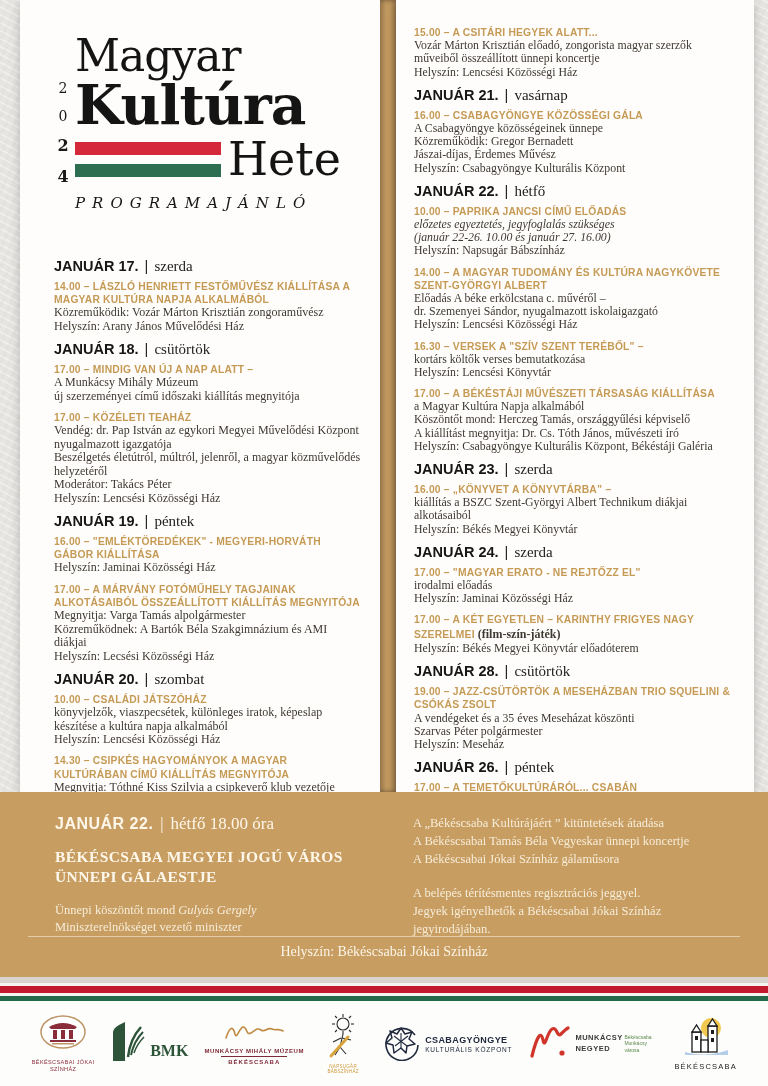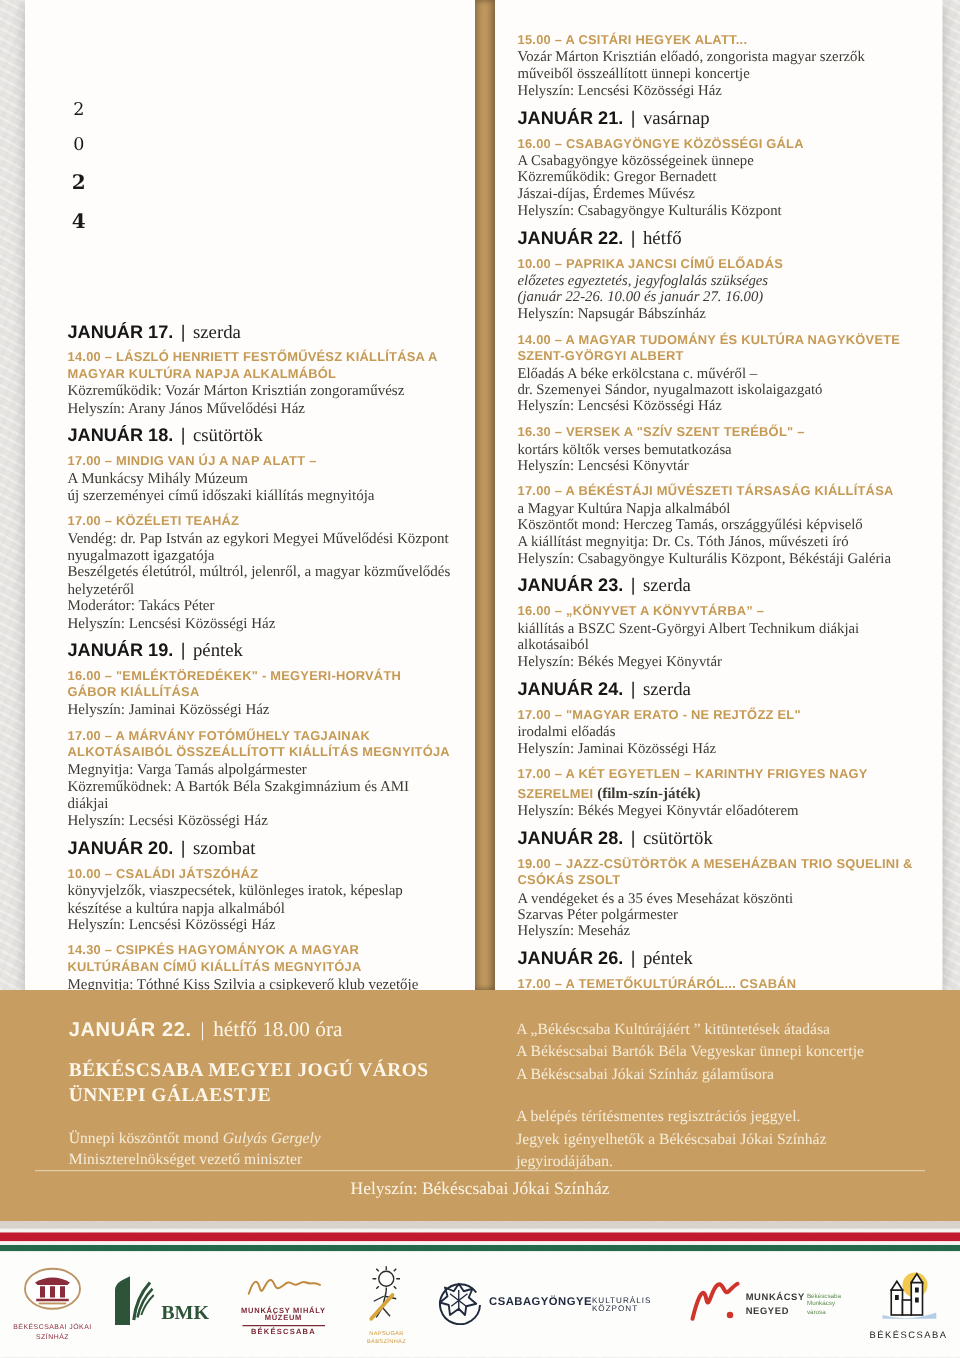--- a/index.html
+++ b/index.html
@@ -79,21 +79,21 @@
     display:flex;align-items:center;justify-content:center;gap:16px;box-sizing:border-box;padding:0 10px;}
   .p-logo{display:flex;flex-direction:column;align-items:center;text-align:center;}
   .p-row{flex-direction:row;align-items:center;gap:5px;text-align:left;}
   .lab{font-family:"Liberation Sans",sans-serif;}
   .jokai-lab{font-size:5.5px;color:#8a2c3a;letter-spacing:0.4px;width:64px;line-height:1.3;margin-top:1px;}
   .bmk-lab{font-size:16px;font-family:"Liberation Serif",serif;color:#2d5438;font-weight:bold;margin-top:14px;}
   .muz-lab{font-size:6px;font-weight:bold;color:#7e2936;letter-spacing:0.6px;margin-top:2px;}
   .muz-rule{width:66px;border-top:1px solid #7e2936;margin:2px 0;}
   .muz-sub{font-size:6px;font-weight:bold;color:#7e2936;letter-spacing:1px;}
   .nap-lab{font-size:4.5px;color:#cf9a3b;letter-spacing:0.3px;margin-top:1px;width:46px;line-height:1.2;}
-  .csa-txt{display:flex;flex-direction:row;}
+  .csa-txt{display:flex;flex-direction:column;}
   .csa-lab{font-size:9px;font-weight:bold;color:#20293d;letter-spacing:0.4px;}
   .csa-sub{font-size:6.5px;color:#20293d;letter-spacing:0.8px;margin-top:1px;}
   .mn-txt{display:flex;flex-direction:column;}
   .mn-lab{font-size:7.5px;font-weight:bold;color:#3a3a3a;letter-spacing:0.5px;width:44px;line-height:1.35;}
   .mn-sub{font-size:5px;color:#5c8a4a;width:34px;line-height:1.3;}
   .city-lab{font-size:7.5px;color:#1c1c1c;letter-spacing:1.2px;margin-top:0;}
 </style>
 </head>
 <body>
 
@@ -102,20 +102,32 @@
   <div class="cards">
 
     <div class="card card-left">
       <div class="logo-block">
         <div class="year-col">
           <span>2</span>
           <span>0</span>
           <span>2</span>
           <span>4</span>
         </div>
+        <div class="logo-words">
+          <div class="lw1">Magyar</div>
+          <div class="lw2">Kultúra</div>
+          <div class="flag-row">
+            <div class="bars">
+              <div class="bar bar-red"></div>
+              <div class="bar bar-green"></div>
+            </div>
+            <div class="lw3">Hete</div>
+          </div>
+          <div class="logo-subtitle">PROGRAMAJÁNLÓ</div>
+        </div>
       </div>
       <div class="program-col" id="left-col">
           <div class="date-heading"><span class="d-label">JANUÁR 17.</span><span class="d-sep">|</span><span class="d-day">szerda</span></div>
           <div class="event">
             <div class="event-title"><span>14.00 –  LÁSZLÓ HENRIETT FESTŐMŰVÉSZ KIÁLLÍTÁSA A MAGYAR KULTÚRA NAPJA ALKALMÁBÓL</span></div>
             <div class="body-line">Közreműködik: Vozár Márton Krisztián zongoraművész</div>
             <div class="body-line">Helyszín: Arany János Művelődési Ház</div>
           </div>
           <div class="date-heading"><span class="d-label">JANUÁR 18.</span><span class="d-sep">|</span><span class="d-day">csütörtök</span></div>
           <div class="event">
@@ -238,21 +250,21 @@
           <div>ÜNNEPI GÁLAESTJE</div>
         </div>
         <div class="gala-speaker">
           <div><span>Ünnepi köszöntőt mond </span><span class="it">Gulyás Gergely</span></div>
           <div>Miniszterelnökséget vezető miniszter</div>
         </div>
       </div>
       <div class="gala-right">
         <div class="grp">
             <div>A „Békéscsaba Kultúrájáért ” kitüntetések átadása</div>
-            <div>A Békéscsabai Bartók Béla Vegyeskar ünnepi koncertje</div>
+            <div>A Békéscsabai Tamás Béla Vegyeskar ünnepi koncertje</div>
             <div>A Békéscsabai Jókai Színház gálaműsora</div>
           </div>
         <div class="grp mt">
             <div>A belépés térítésmentes regisztrációs jeggyel.</div>
             <div>Jegyek igényelhetők a Békéscsabai Jókai Színház</div>
             <div>jegyirodájában.</div>
           </div>
       </div>
     </div>
     <div class="gala-divider"></div>

